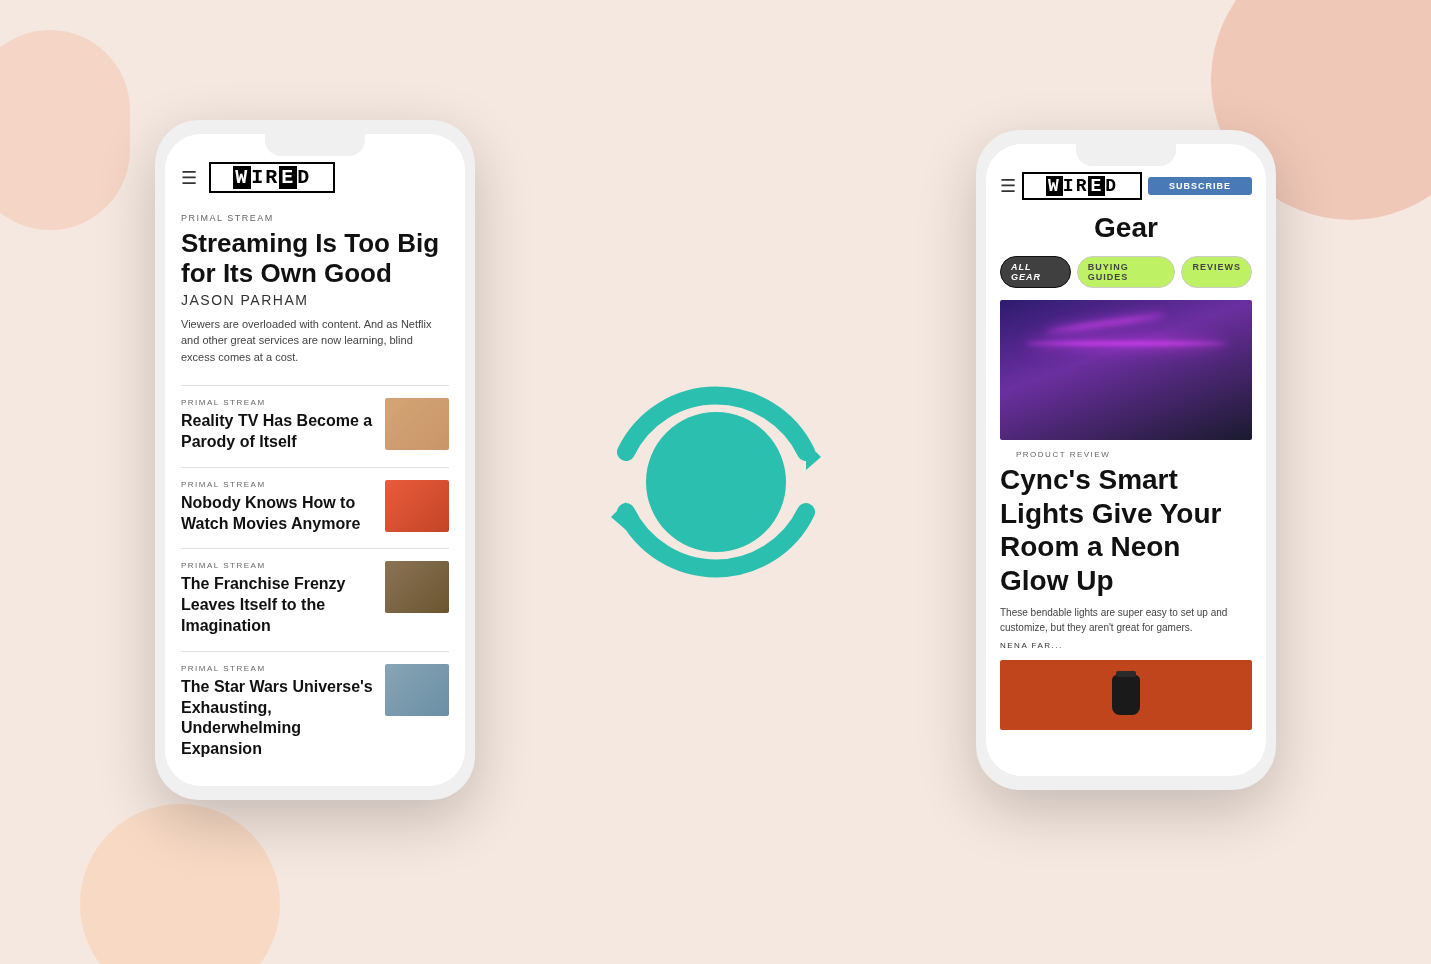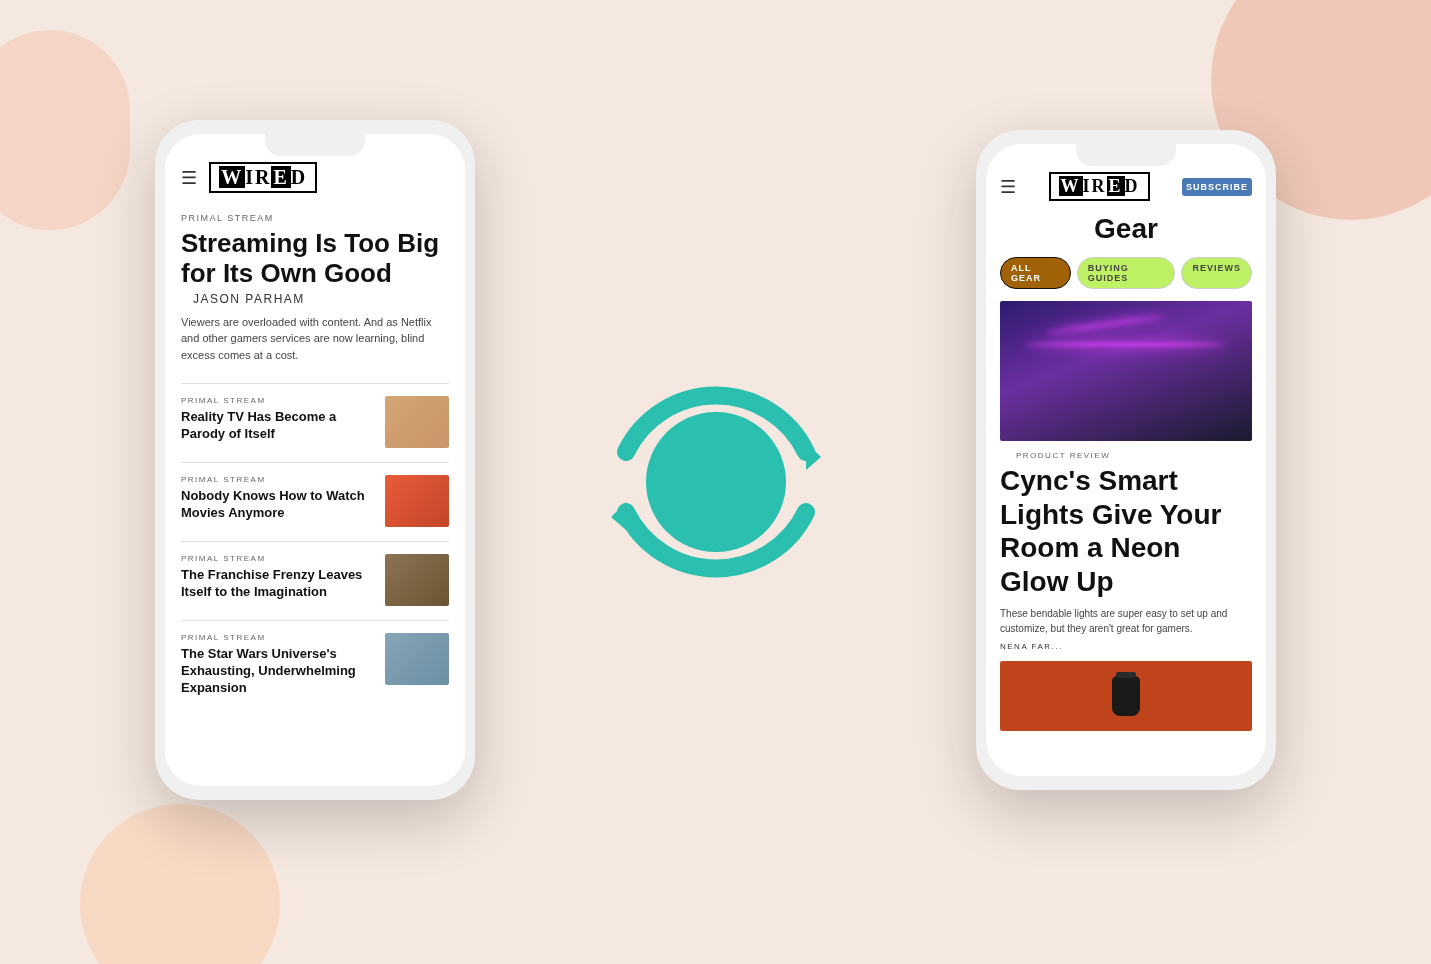--- a/index.html
+++ b/index.html
@@ -121,26 +121,26 @@
       margin-bottom: 20px;
     }
 
     .hamburger-icon {
       font-size: 18px;
       color: #333;
       cursor: pointer;
     }
 
     .wired-logo {
-      font-family: Liberation Serif, serif;
+      font-family: Liberation Mono, monospace;
       font-weight: 900;
       font-size: 20px;
       letter-spacing: 2px;
       border: 2.5px solid black;
-      padding: 2px 8px;
+      padding: 2px 22px;
       display: inline-block;
     }
 
     .wired-logo .inverted {
       background: black;
       color: white;
       padding: 0 2px;
     }
 
     .hero-category {
@@ -153,26 +153,25 @@
 
     .hero-title {
       font-size: 26px;
       font-weight: 900;
       line-height: 1.15;
       color: #111;
       margin-bottom: 3px;
     }
 
     .hero-author {
-      font-size: 12px;
+      font-size: 14px;
       letter-spacing: 1.5px;
       color: #333;
       text-transform: uppercase;
       margin-bottom: 8px;
-      margin-left: 12px;
     }
 
     .hero-excerpt {
       font-size: 11px;
       line-height: 1.5;
       color: #444;
       margin-bottom: 20px;
     }
 
     .divider {
@@ -194,21 +193,21 @@
 
     .article-category {
       font-size: 8px;
       letter-spacing: 1.5px;
       color: #666;
       text-transform: uppercase;
       margin-bottom: 4px;
     }
 
     .article-title {
-      font-size: 13px;
+      font-size: 16px;
       font-weight: 800;
       line-height: 1.3;
       color: #111;
     }
 
     .article-thumb {
       width: 64px;
       height: 52px;
       flex-shrink: 0;
       border-radius: 2px;
@@ -232,21 +231,21 @@
       justify-content: space-between;
       margin-bottom: 12px;
     }
 
     .subscribe-btn {
       background: #4a7ab5;
       color: white;
       font-size: 9px;
       font-weight: 700;
       letter-spacing: 1px;
-      padding: 4px 4px;
+      padding: 4px 21px;
       border-radius: 3px;
       border: none;
       text-transform: uppercase;
     }
 
     .gear-title {
       font-size: 28px;
       font-weight: 700;
       text-align: center;
       color: #111;
@@ -264,23 +263,24 @@
       font-weight: 700;
       letter-spacing: 1px;
       padding: 5px 10px;
       border-radius: 16px;
       border: 1px solid #ccc;
       text-transform: uppercase;
       cursor: pointer;
     }
 
     .filter-tab.active {
-      background: #a16207;
+      background: #404040;
       color: white;
       border-color: #111;
+      font-style: italic;
     }
 
     .filter-tab.inactive {
       background: #bef264;
       color: #444;
     }
 
     .featured-image {
       width: 100%;
       height: 140px;
@@ -436,21 +436,21 @@
             <span class="hamburger-icon">☰</span>
             <div class="wired-logo">
               <span class="inverted">W</span>IR<span class="inverted">E</span>D
             </div>
           </div>
 
           <div>
             <div class="hero-category">PRIMAL STREAM</div>
             <div class="hero-title">Streaming Is Too Big for Its Own Good</div>
             <div class="hero-author">JASON PARHAM</div>
-            <div class="hero-excerpt">Viewers are overloaded with content. And as Netflix and other gamers services are now learning, blind excess comes at a cost.</div>
+            <div class="hero-excerpt">Viewers are overloaded with content. And as Netflix and other great services are now learning, blind excess comes at a cost.</div>
           </div>
 
           <hr class="divider">
 
           <div class="article-item">
             <div class="article-text">
               <div class="article-category">PRIMAL STREAM</div>
               <div class="article-title">Reality TV Has Become a Parody of Itself</div>
             </div>
             <div class="article-thumb thumb-1">

